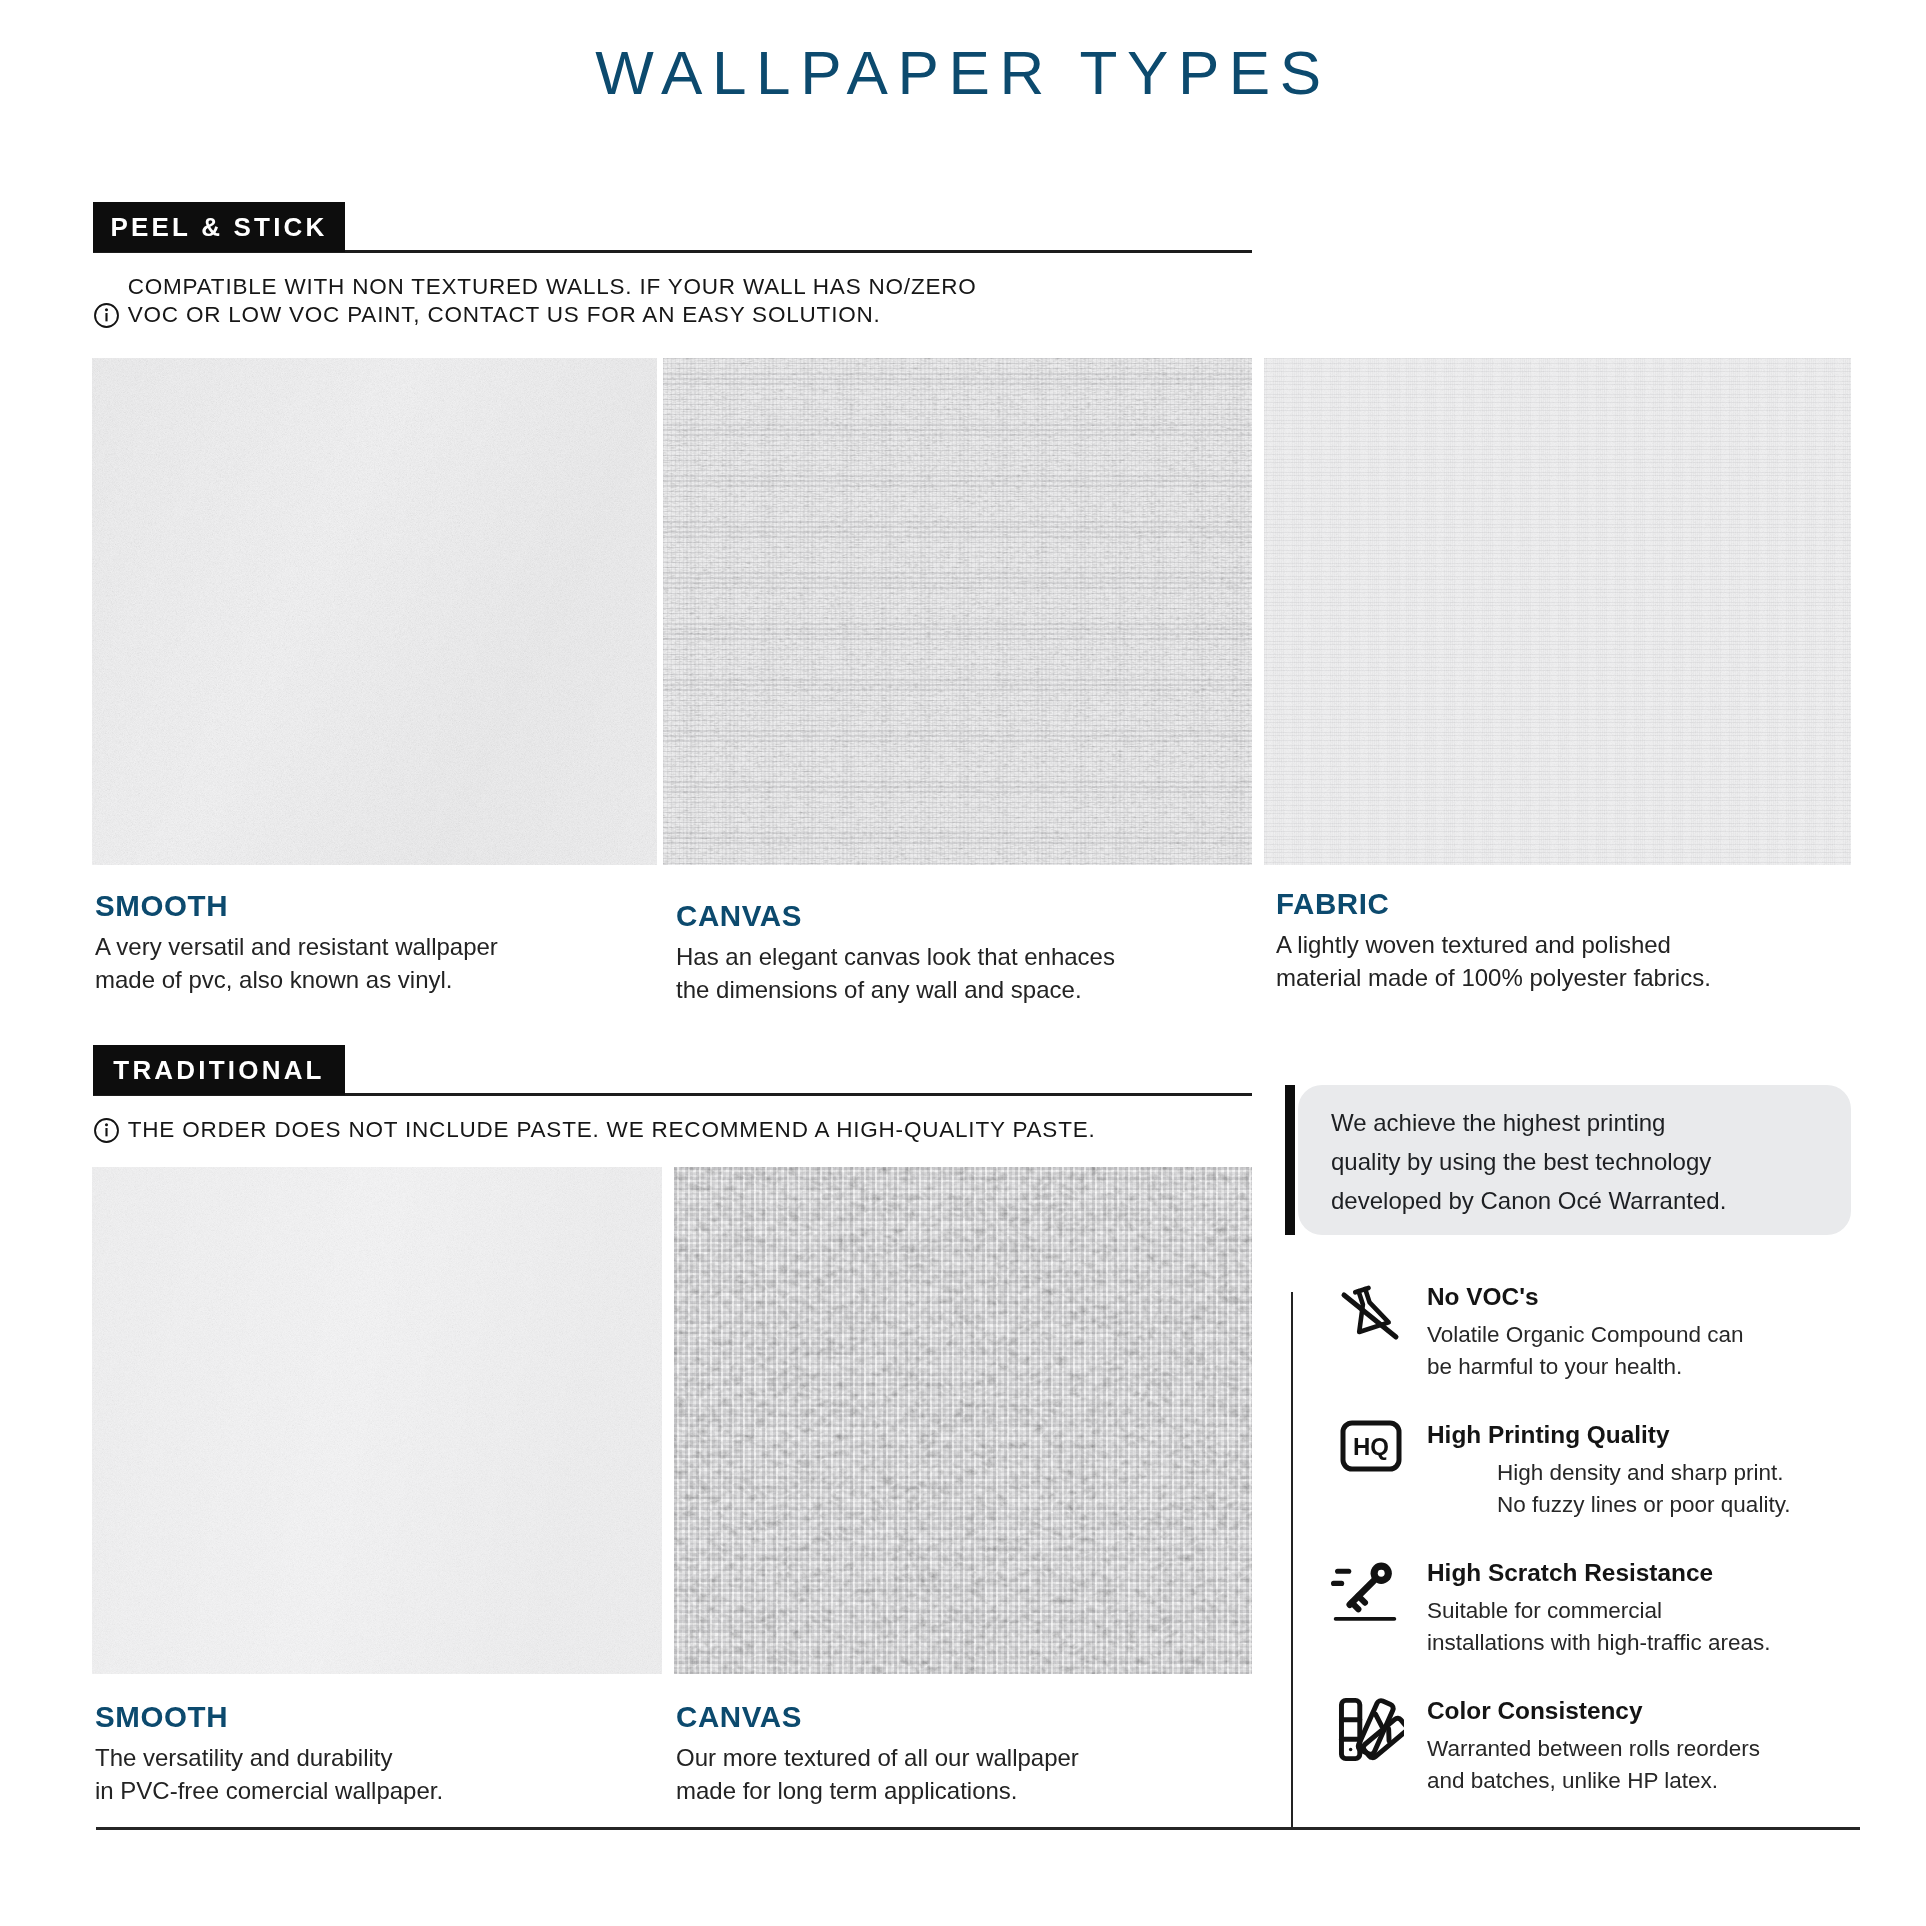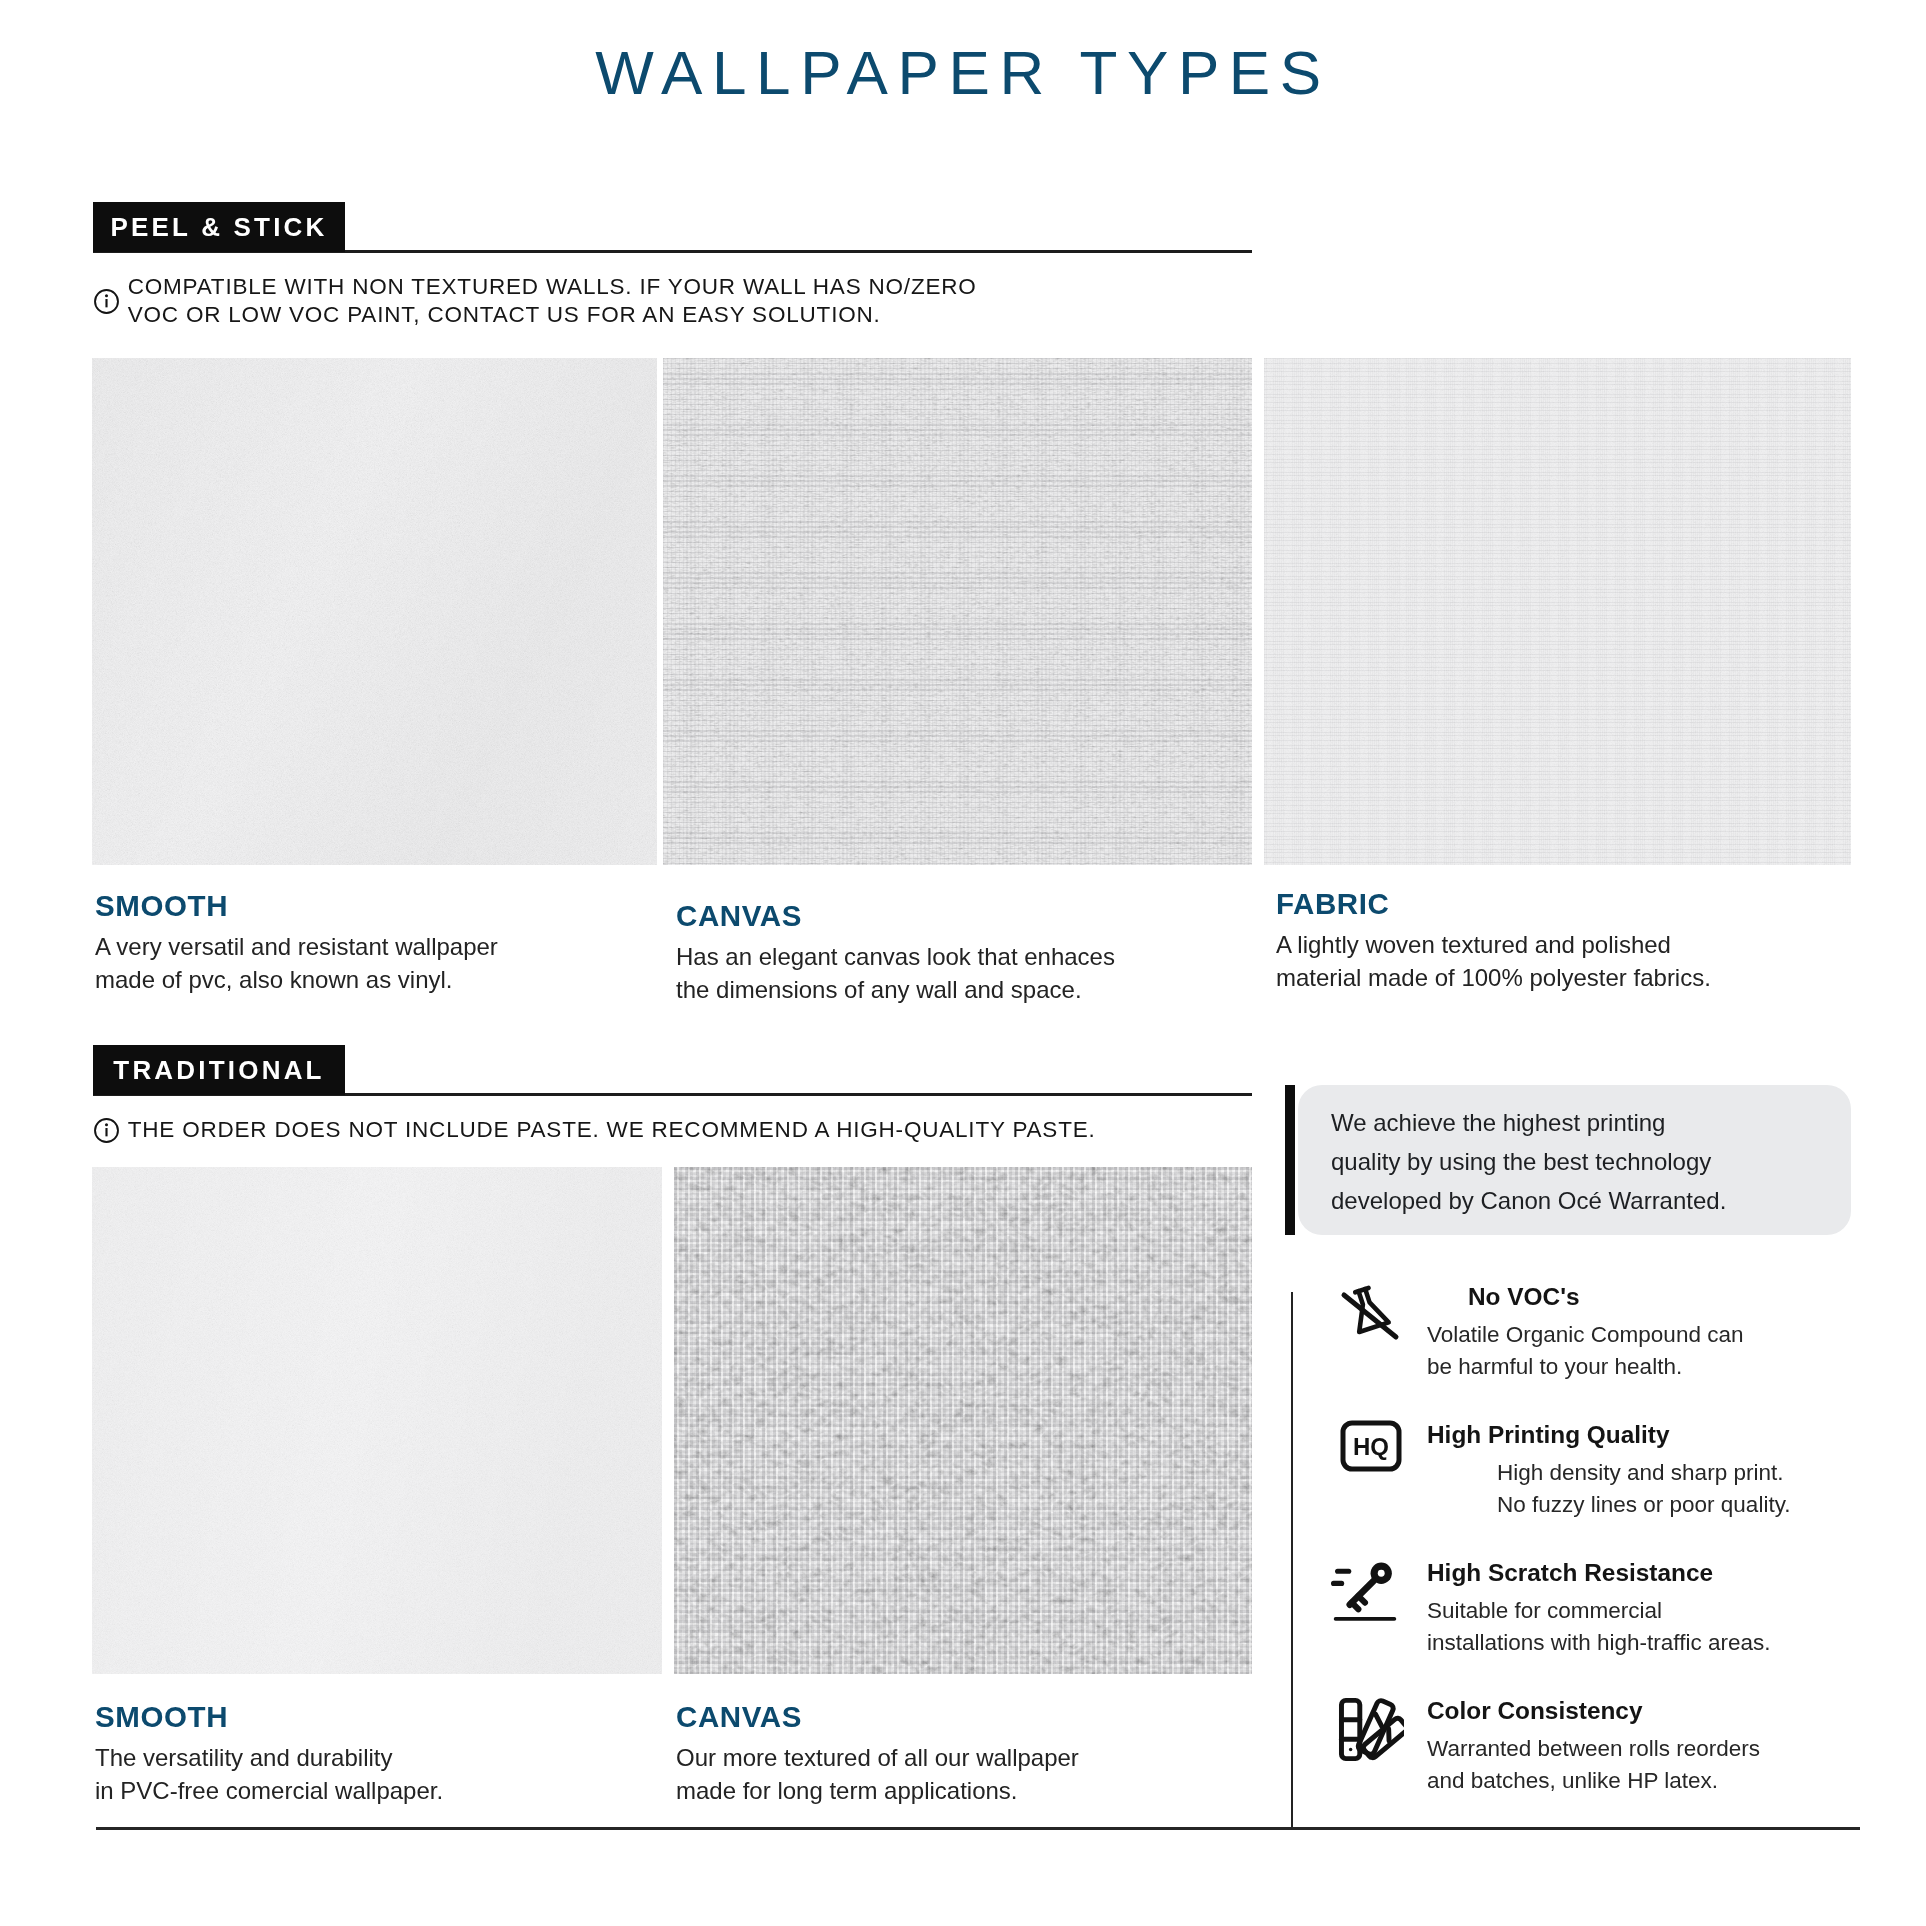--- a/index.html
+++ b/index.html
@@ -17,21 +17,21 @@
 
   
   .badge{
     width:252px;height:50px;background:#0d0d0d;color:#ffffff;
     display:flex;align-items:center;justify-content:center;
     font-size:26px;font-weight:700;letter-spacing:3.2px;z-index:2;
   }
   .rule-h{background:#1c1c1c;height:3.2px;z-index:1;}
 
   
-  .note{display:flex;align-items:center;font-size:22.5px;letter-spacing:0.8px;color:#161616;}
+  .note{display:flex;align-items:flex-end;font-size:22.5px;letter-spacing:0.8px;color:#161616;}
   .note .i-ic{flex:0 0 auto;width:27px;height:27px;margin-right:7.7px;margin-top:0.6px;}
   .note .nl{line-height:28px;white-space:nowrap;}
 
   
   .swatch{overflow:hidden;}
   .grain{position:absolute;inset:0;width:100%;height:100%;mix-blend-mode:multiply;display:block;}
   .tex-smooth1{background:
       linear-gradient(115deg, rgba(0,0,0,0.02), rgba(0,0,0,0) 40%, rgba(0,0,0,0.025) 72%, rgba(0,0,0,0.01)),
       #f3f3f4;}
   .tex-smooth1 .grain{opacity:.40;}
@@ -201,21 +201,21 @@
 
   <svg class="abs feat-icon" style="left:1337px;top:1282px;" width="64" height="64" viewBox="0 0 64 64">
     <g fill="none" stroke="#121212" stroke-width="4.6" stroke-linecap="round" stroke-linejoin="round">
       <g transform="rotate(-18 32 30)">
         <path d="M25 7h14"></path>
         <path d="M28.5 7v14L16.5 46h31L35.5 21V7"></path>
       </g>
       <path d="M7 13 L59 55" stroke-width="5"></path>
     </g>
   </svg>
-  <div class="abs feat-title" style="left:1427px;top:1283px;margin-left:41px;">No VOC's</div>
+  <div class="abs feat-title" style="left:1427px;top:1283px;">No VOC's</div>
   <div class="abs feat-desc" style="left:1427px;top:1319px;">
     <div>Volatile Organic Compound can</div>
     <div>be harmful to your health.</div>
   </div>
 
   <svg class="abs feat-icon" style="left:1339px;top:1419px;" width="64" height="54" viewBox="0 0 64 54">
     <rect x="4" y="4" width="56" height="46" rx="9" fill="none" stroke="#121212" stroke-width="5"></rect>
     <text x="32" y="36" text-anchor="middle" font-family="Liberation Sans, sans-serif" font-size="24" font-weight="bold" fill="#121212">HQ</text>
   </svg>
   <div class="abs feat-title" style="left:1427px;top:1421px;">High Printing Quality</div>

